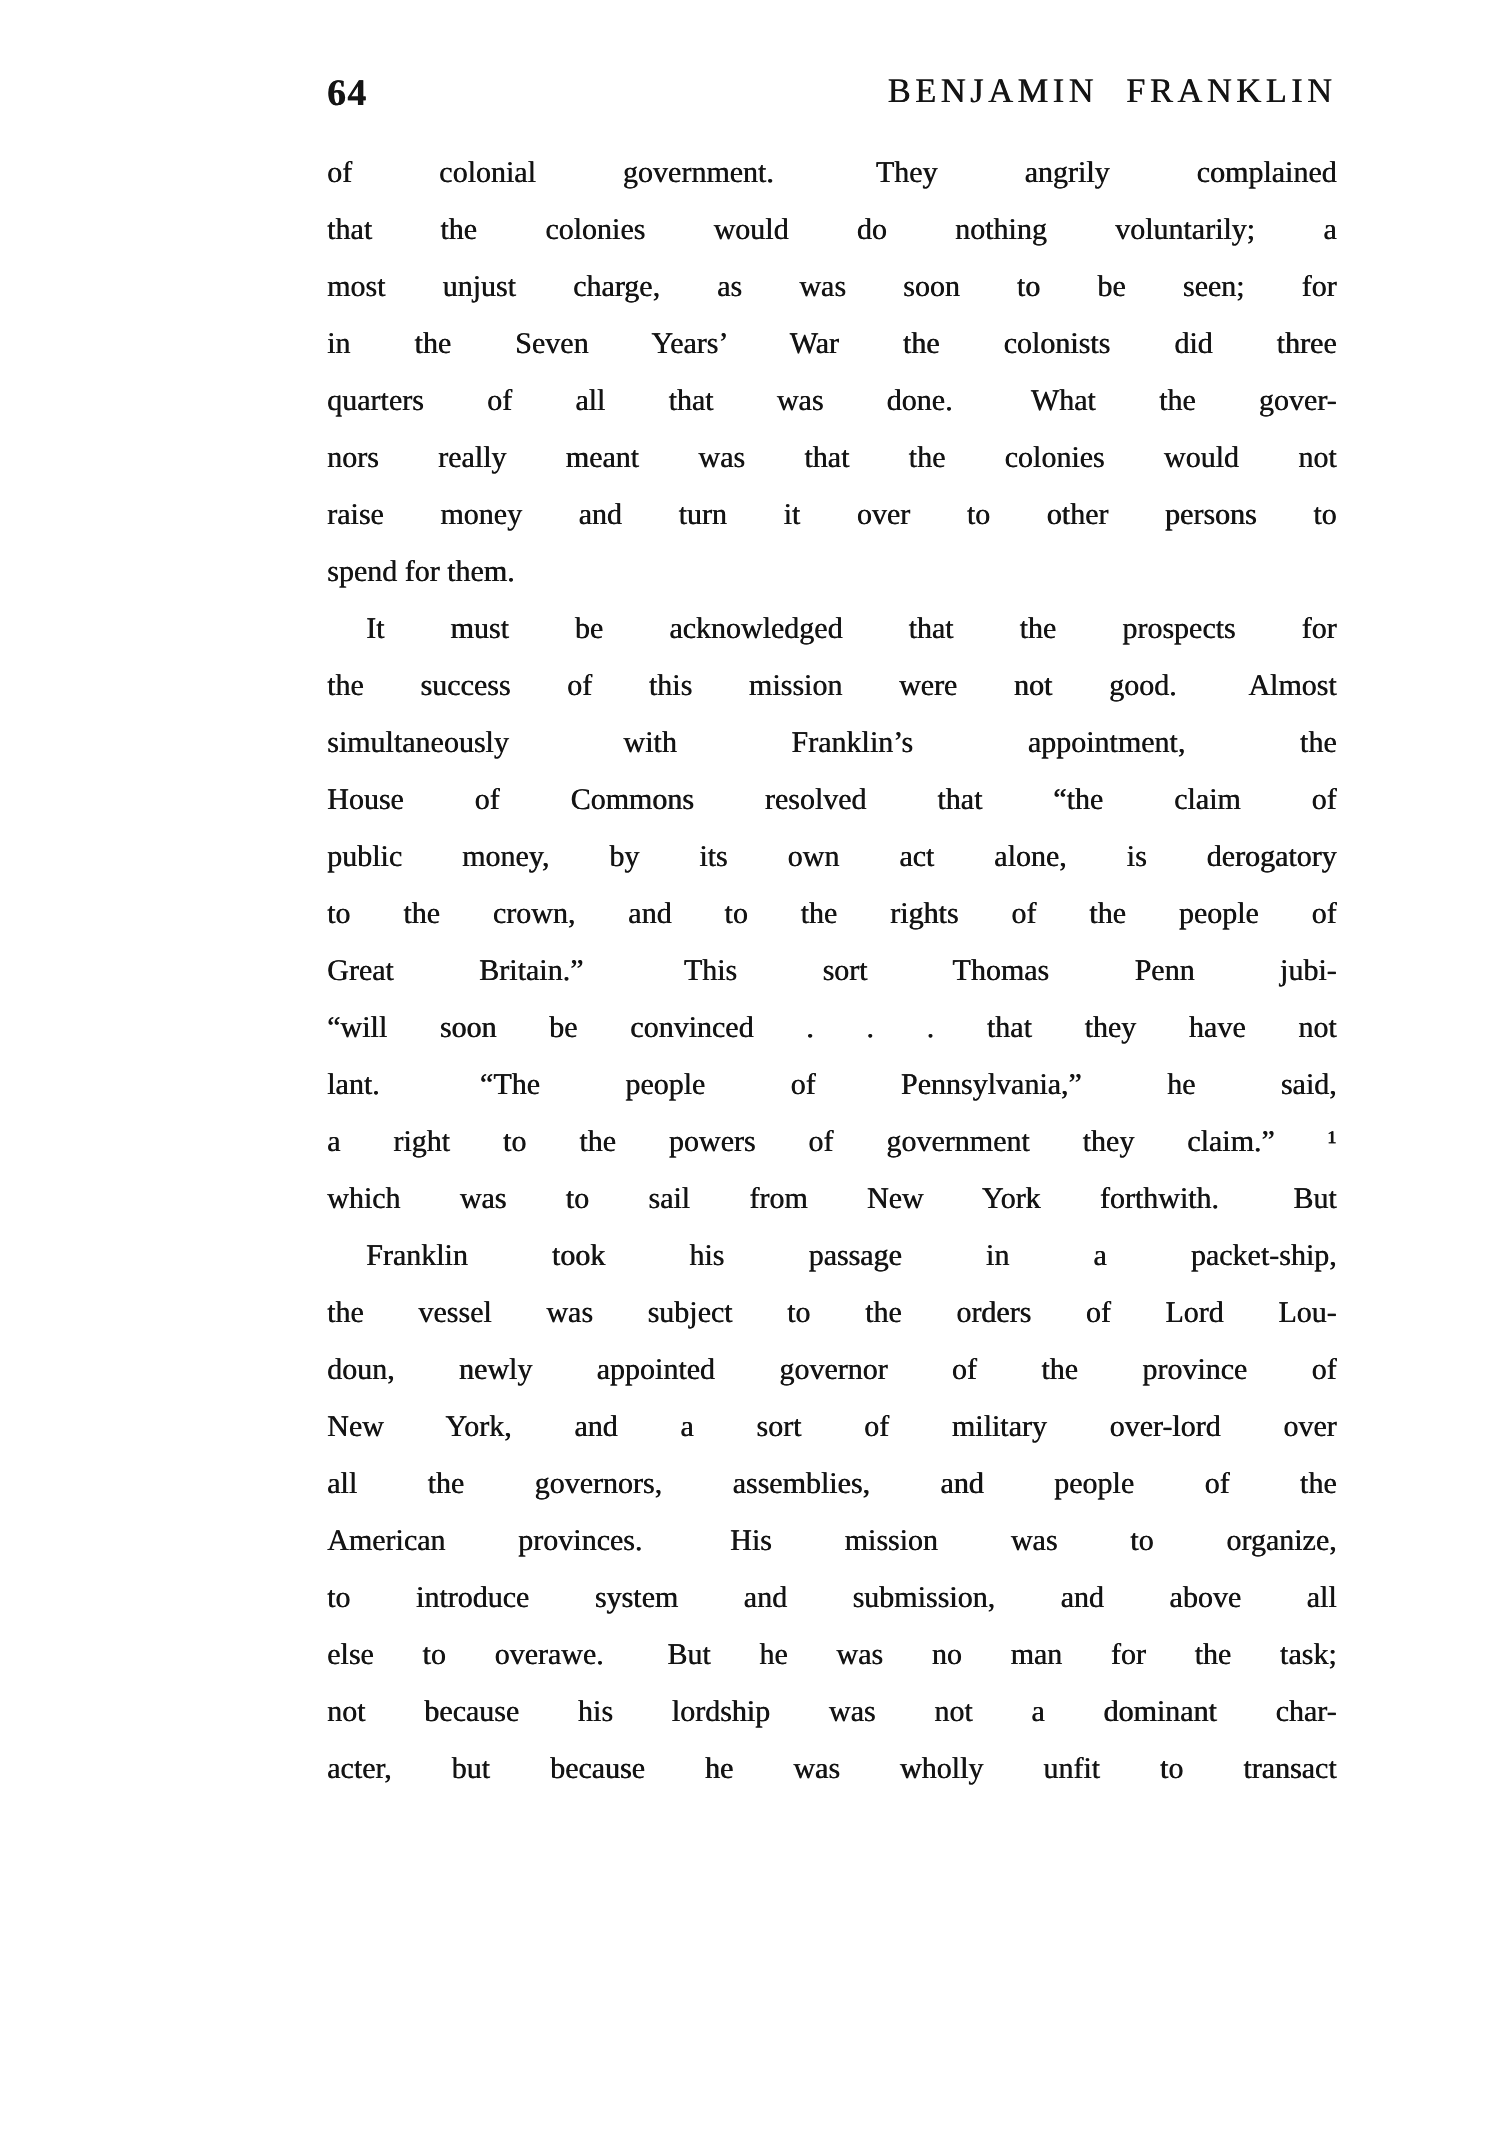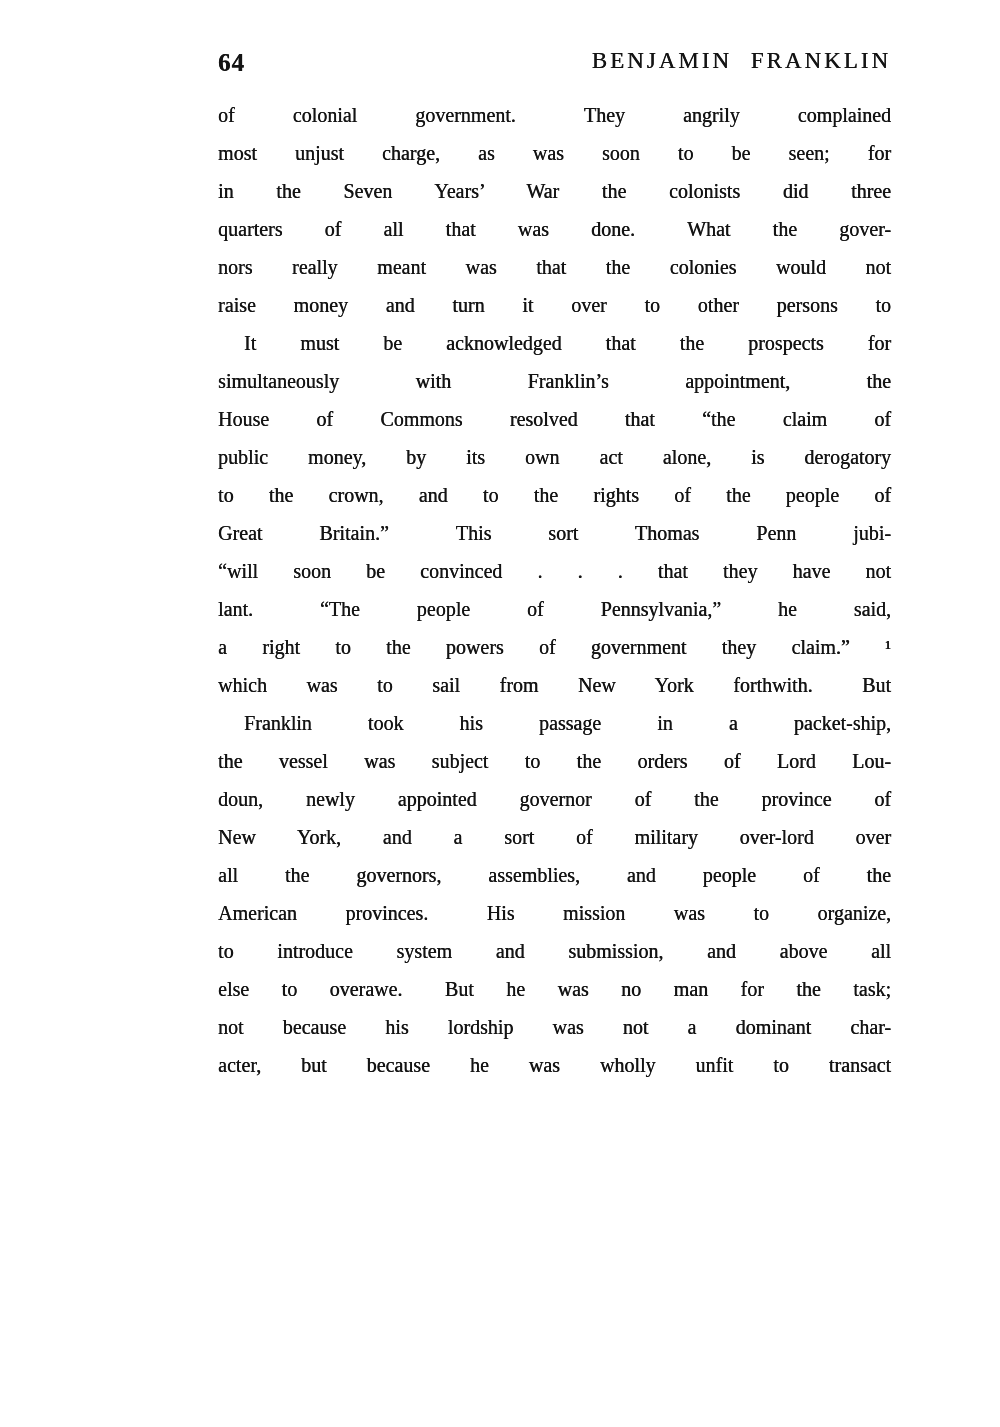--- a/index.html
+++ b/index.html
@@ -84,28 +84,31 @@
 <div class="page">
 
   <div class="header">
     <span class="pagenum">64</span>
     <div class="title">BENJAMIN FRANKLIN</div>
   </div>
 
   <div class="body">
       <div class="para">
         <div class="line">of colonial government.  They angrily complained</div>
+        <div class="line">that the colonies would do nothing voluntarily; a</div>
         <div class="line">most unjust charge, as was soon to be seen; for</div>
         <div class="line">in the Seven Years’ War the colonists did three</div>
         <div class="line">quarters of all that was done.  What the gover-</div>
         <div class="line">nors really meant was that the colonies would not</div>
         <div class="line">raise money and turn it over to other persons to</div>
+        <div class="line left-last">spend for them.</div>
       </div>
       <div class="para">
         <div class="line first">It must be acknowledged that the prospects for</div>
+        <div class="line">the success of this mission were not good.  Almost</div>
         <div class="line">simultaneously with Franklin’s appointment, the</div>
         <div class="line">House of Commons resolved that “the claim of</div>
         <div class="line">public money, by its own act alone, is derogatory</div>
         <div class="line">to the crown, and to the rights of the people of</div>
         <div class="line">Great Britain.”  This sort Thomas Penn jubi-</div>
         <div class="line">“will soon be convinced . . . that they have not</div>
         <div class="line">lant.  “The people of Pennsylvania,” he said,</div>
         <div class="line">a right to the powers of government they claim.” ¹</div>
       </div>
       <div class="para">

